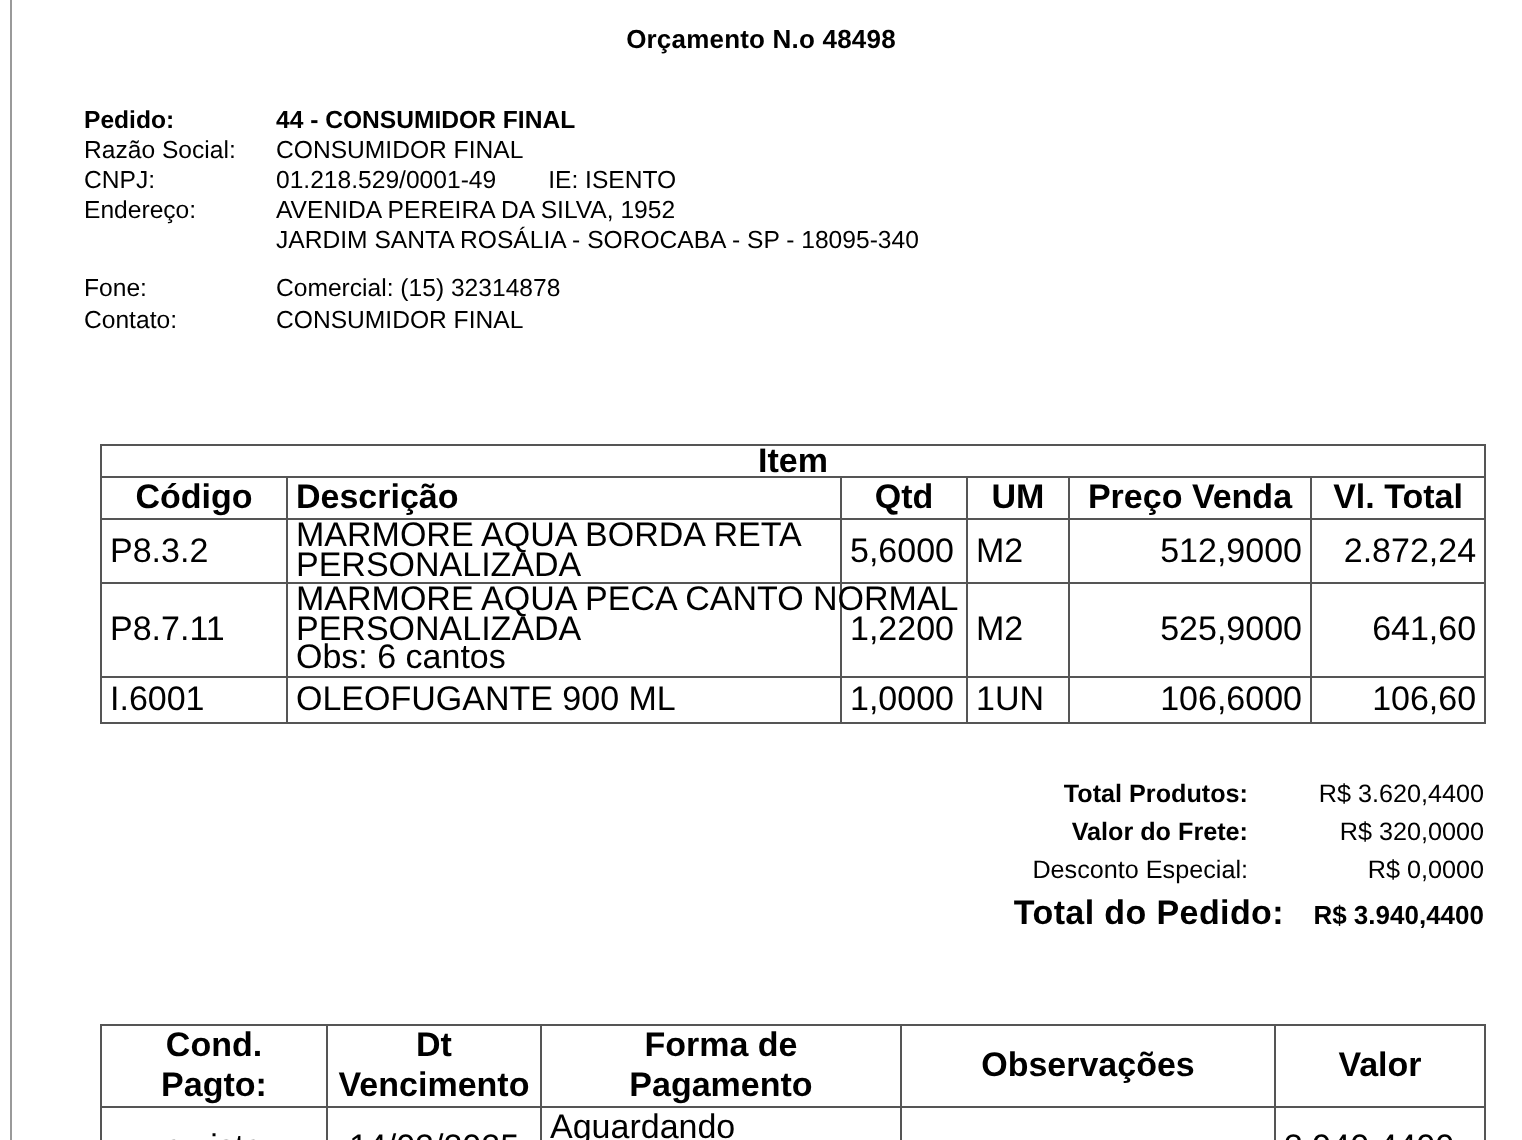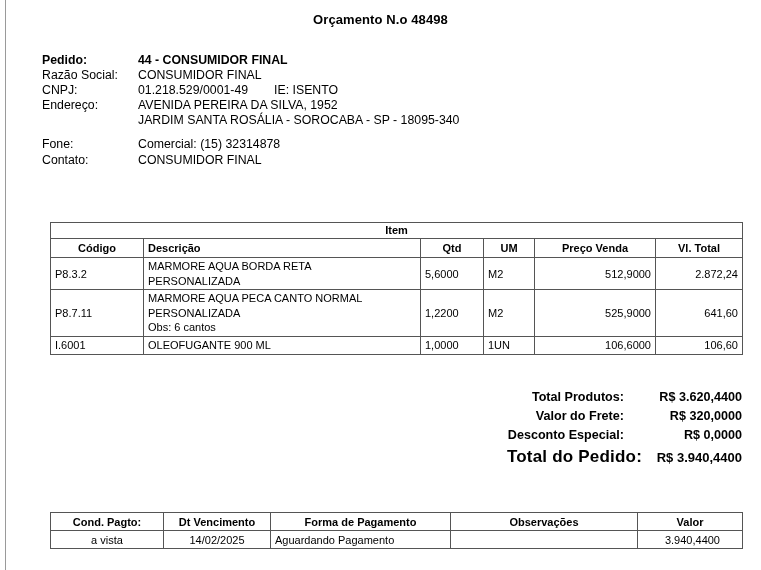--- a/index.html
+++ b/index.html
@@ -54,21 +54,21 @@
     white-space: nowrap;
   }
   .info-value { white-space: nowrap; }
   .bold { font-weight: bold; }
   .ie-part { margin-left: 26px; }
 
   
   table.grid {
     position: absolute;
     border-collapse: collapse;
-    font-size: 11px;
+    font-size: 17px;
     table-layout: fixed;
   }
   table.grid td, table.grid th {
     border: 1px solid #555555;
     padding: 1px 4px;
     font-weight: normal;
     vertical-align: middle;
   }
   #items-table {
     left: 50px;
@@ -106,27 +106,27 @@
     display: flex;
     justify-content: flex-end;
     align-items: baseline;
     height: 19px;
   }
   .total-row .t-label {
     text-align: left;
     white-space: nowrap;
     font-weight: bold;
   }
-  .total-row.plain .t-label { font-weight: bold; margin-left: 24px; }
+  .total-row.plain .t-label { font-weight: normal; margin-left: 24px; }
   .total-row .t-value {
     width: 118px;
     flex: 0 0 118px;
     text-align: right;
     white-space: nowrap;
-    font-weight: bold;
+    font-weight: normal;
   }
   .total-row.grand { height: 26px; }
   .total-row.grand .t-label {
     font-size: 17px;
     font-weight: bold;
     letter-spacing: .2px;
   }
   .total-row.grand .t-value {
     width: 100px;
     flex: 0 0 100px;

